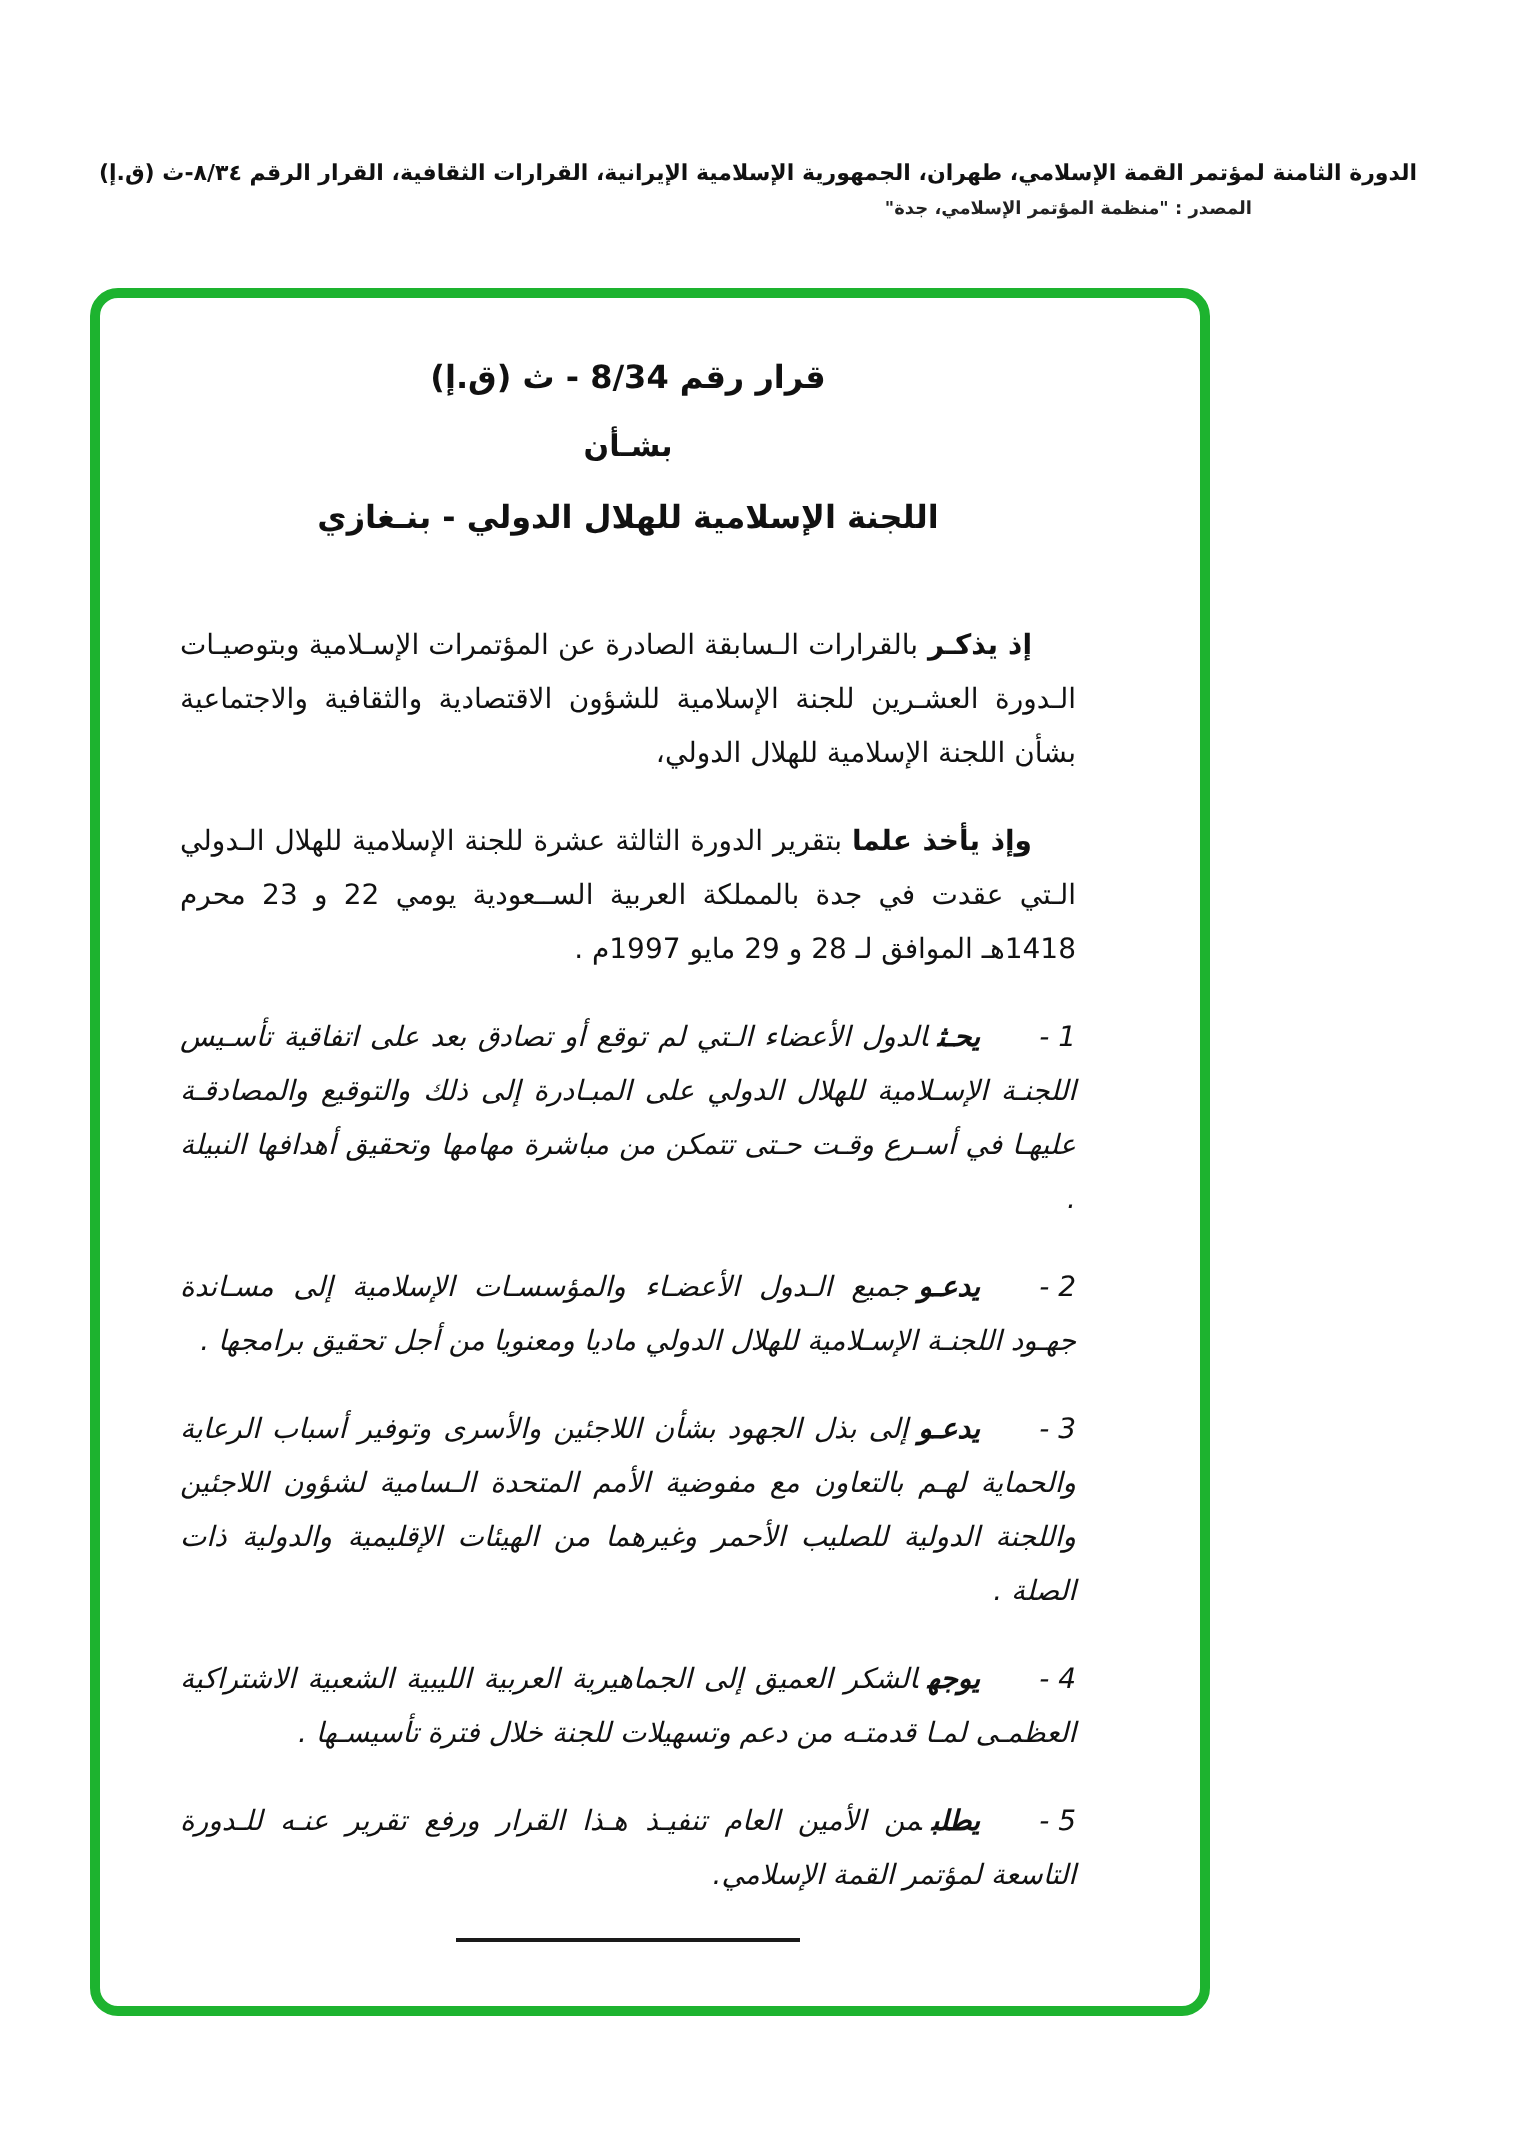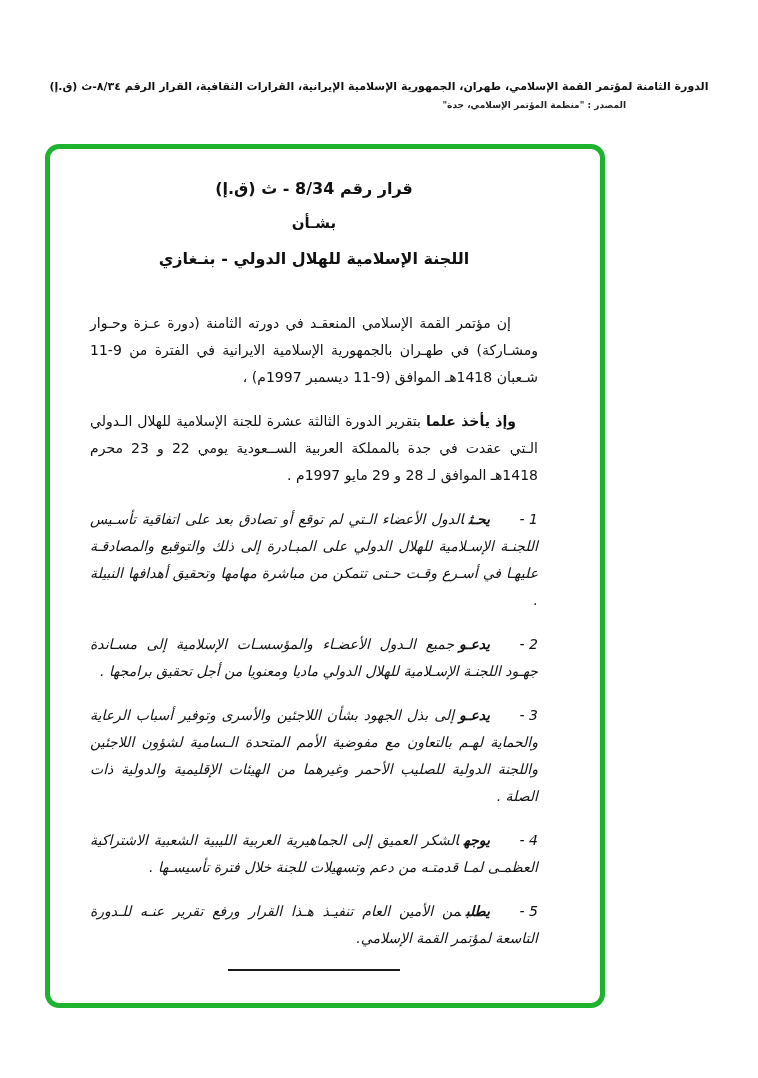--- a/index.html
+++ b/index.html
@@ -80,22 +80,22 @@
   <div class="hdr-line1">الدورة الثامنة لمؤتمر القمة الإسلامي، طهران، الجمهورية الإسلامية الإيرانية، القرارات الثقافية، القرار الرقم ٨/٣٤-ث (ق.إ)</div>
   <div class="hdr-line2">المصدر : "منظمة المؤتمر الإسلامي، جدة"</div>
 
   <div class="frame" style="border-color: rgb(29, 179, 47);">
     <div class="content">
 
       <div class="title t1">قرار رقم 8/34 - ث (ق.إ)</div>
       <div class="title t2">بشـأن</div>
       <div class="title t3">اللجنة الإسلامية للهلال الدولي - بنـغازي</div>
 
-      <p class="para"><span class="lead"></span><span>إن مؤتمر القمة الإسلامي المنعقـد في دورته الثامنة (دورة عـزة وحـوار ومشـاركة) في طهـران بالجمهورية الإسلامية الايرانية في الفترة من 9-11 شـعبان 1418هـ الموافق (9-11 ديسمبر 1997م) ،</span></p>
 
+      <p class="para"><span class="lead">إذ يذكـر</span><span>بالقرارات الـسابقة الصادرة عن المؤتمرات الإسـلامية وبتوصيـات الـدورة العشـرين للجنة الإسلامية للشؤون الاقتصادية والثقافية والاجتماعية بشأن اللجنة الإسلامية للهلال الدولي،</span></p>
 
       <p class="para"><span class="lead">وإذ يأخذ علما</span><span>بتقرير الدورة الثالثة عشرة للجنة الإسلامية للهلال الـدولي الـتي عقدت في جدة بالمملكة العربية الســعودية يومي 22 و 23 محرم 1418هـ الموافق لـ 28 و 29 مايو 1997م .</span></p>
 
       <div class="item"><span class="marker">1 -</span><span class="lead">يحـث</span><span>الدول الأعضاء الـتي لم توقع أو تصادق بعد على اتفاقية تأسـيس اللجنـة الإسـلامية للهلال الدولي على المبـادرة إلى ذلك والتوقيع والمصادقـة عليهـا في أسـرع وقـت حـتى تتمكن من مباشرة مهامها وتحقيق أهدافها النبيلة .</span></div>
 
       <div class="item"><span class="marker">2 -</span><span class="lead">يدعـو</span><span>جميع الـدول الأعضـاء والمؤسسـات الإسلامية إلى مسـاندة جهـود اللجنـة الإسـلامية للهلال الدولي ماديا ومعنويا من أجل تحقيق برامجها .</span></div>
 
       <div class="item"><span class="marker">3 -</span><span class="lead">يدعـو</span><span>إلى بذل الجهود بشأن اللاجئين والأسرى وتوفير أسباب الرعاية والحماية لهـم بالتعاون مع مفوضية الأمم المتحدة الـسامية لشؤون اللاجئين واللجنة الدولية للصليب الأحمر وغيرهما من الهيئات الإقليمية والدولية ذات الصلة .</span></div>
 
       <div class="item"><span class="marker">4 -</span><span class="lead">يوجه</span><span>الشكر العميق إلى الجماهيرية العربية الليبية الشعبية الاشتراكية العظمـى لمـا قدمتـه من دعم وتسهيلات للجنة خلال فترة تأسيسـها .</span></div>

